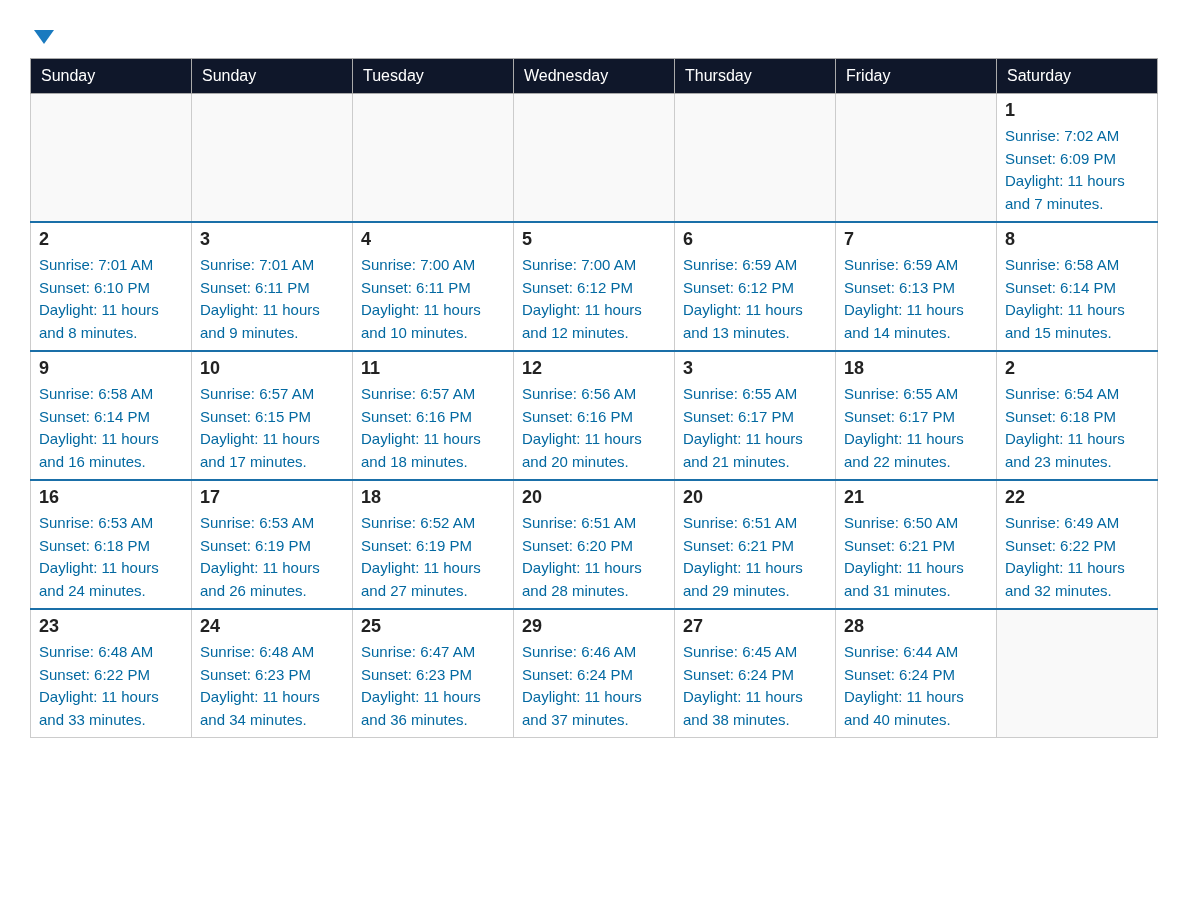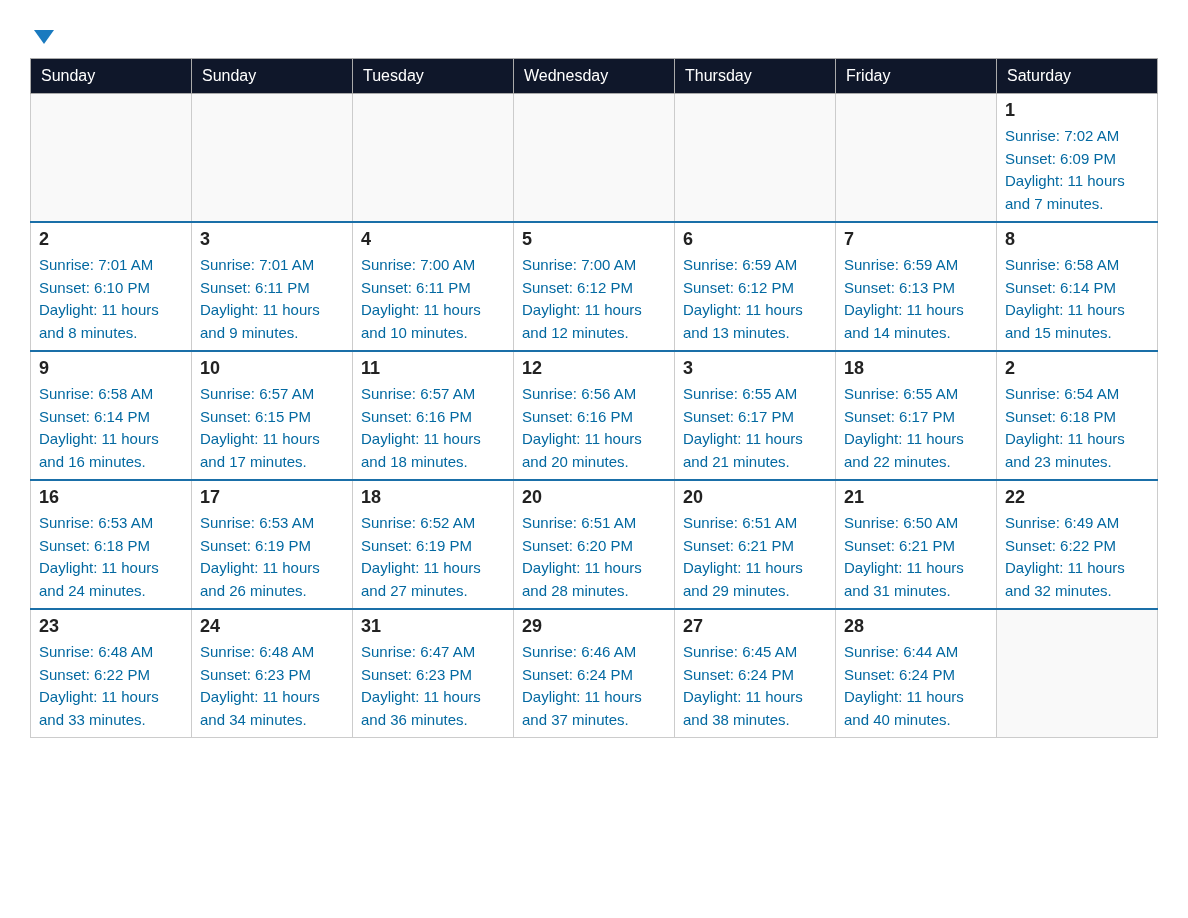--- a/index.html
+++ b/index.html
@@ -237,21 +237,21 @@
       <tr class="row-top">
         <td>
           <span class="day-number">23</span>
           <div class="day-info">Sunrise: 6:48 AM<br>Sunset: 6:22 PM<br>Daylight: 11 hours and 33 minutes.</div>
         </td>
         <td>
           <span class="day-number">24</span>
           <div class="day-info">Sunrise: 6:48 AM<br>Sunset: 6:23 PM<br>Daylight: 11 hours and 34 minutes.</div>
         </td>
         <td>
-          <span class="day-number">31</span>
+          <span class="day-number">25</span>
           <div class="day-info">Sunrise: 6:47 AM<br>Sunset: 6:23 PM<br>Daylight: 11 hours and 36 minutes.</div>
         </td>
         <td>
           <span class="day-number">29</span>
           <div class="day-info">Sunrise: 6:46 AM<br>Sunset: 6:24 PM<br>Daylight: 11 hours and 37 minutes.</div>
         </td>
         <td>
           <span class="day-number">27</span>
           <div class="day-info">Sunrise: 6:45 AM<br>Sunset: 6:24 PM<br>Daylight: 11 hours and 38 minutes.</div>
         </td>

